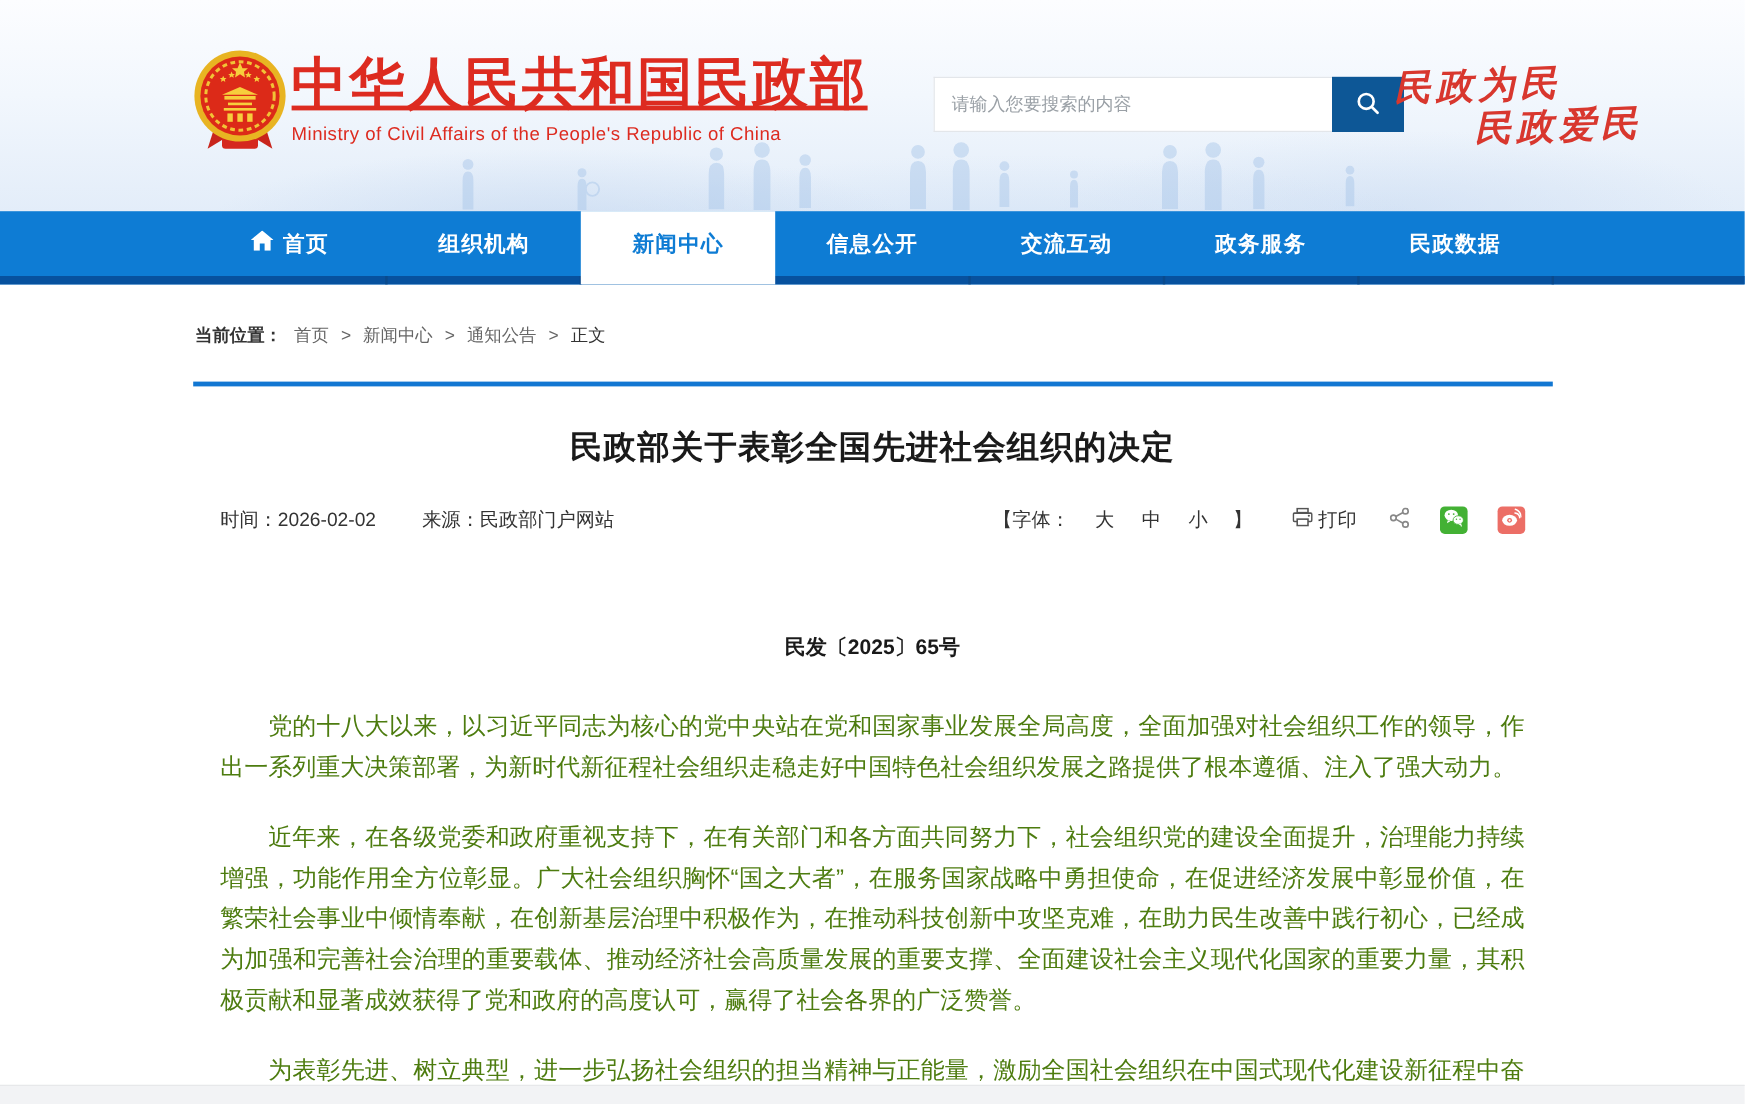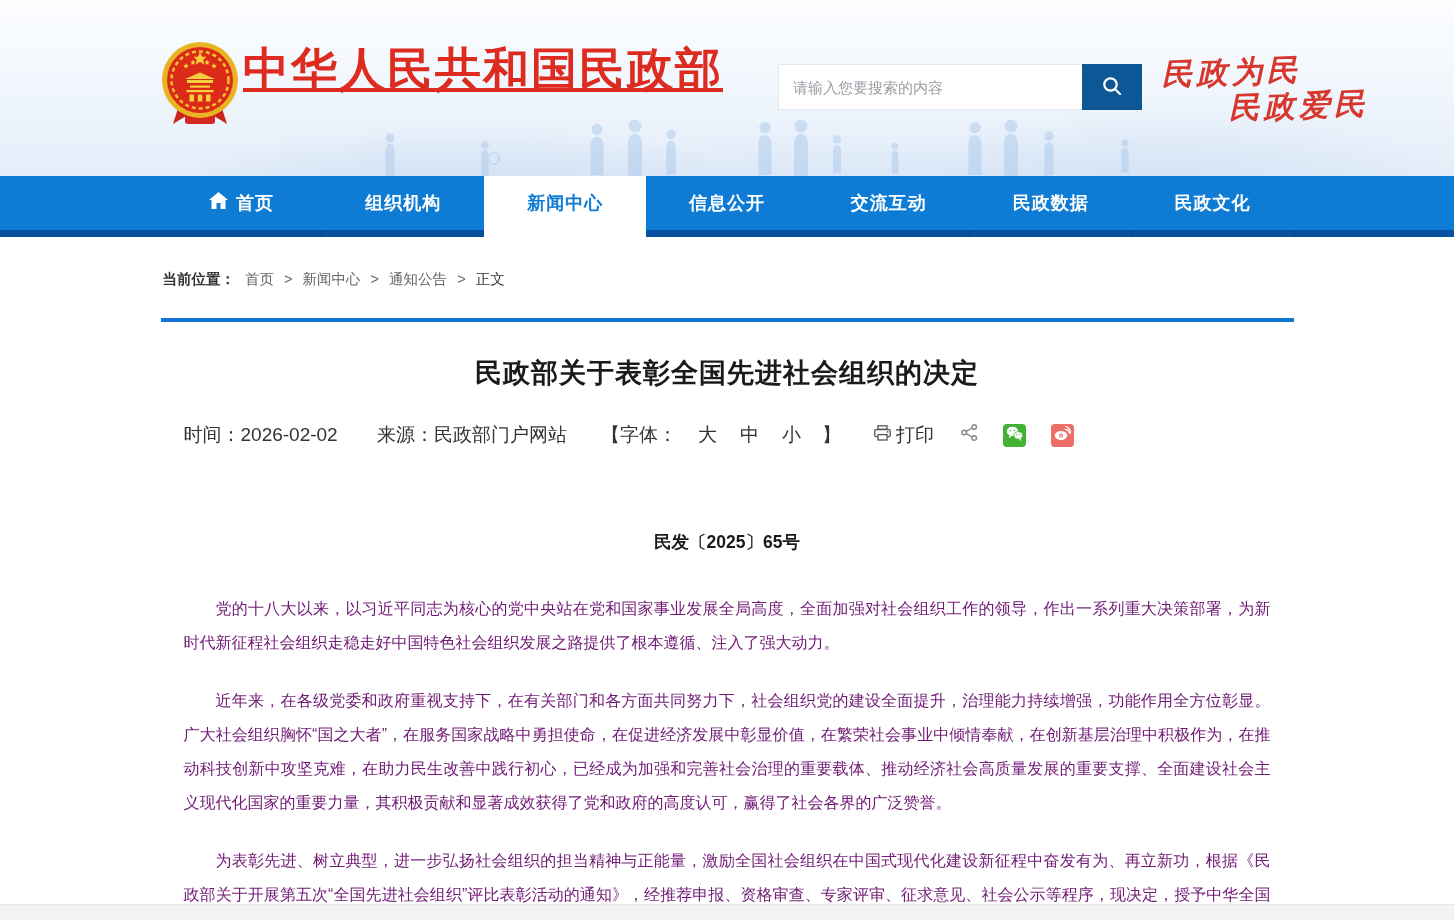--- a/index.html
+++ b/index.html
@@ -22,21 +22,21 @@
   .emblem { position:absolute; left:160px; top:40px; }
   .site-title-block { position:absolute; left:243px; top:42px; }
   .site-title {
     font-size:46px; font-weight:bold; color:#dd2b20; letter-spacing:2px;
     line-height:54px; white-space:nowrap;text-decoration:underline;
   }
   .site-subtitle {
     font-size:15.5px; color:#dd2b20; margin-top:8px; letter-spacing:.4px; white-space:nowrap;
   }
   .search-box {
-    position:absolute; left:778px; top:64px; display:flex; height:46px; width:364px;
+    position:absolute; left:778px; top:64px; display:flex; height:46px; width:392px;
   }
   .search-input {
     flex:1; border:1px solid #e3e6ea; border-right:none; background:#fff;
     font-size:15px; padding:0 14px; color:#333; outline:none;
     font-family:"Liberation Sans","DejaVu Sans",sans-serif;
   }
   .search-input::placeholder { color:#9aa0a6; }
   .search-btn {
     width:60px; height:46px; background:#0d5796; border:none; cursor:pointer;
     display:flex; align-items:center; justify-content:center;
@@ -79,41 +79,41 @@
   .bc-current { color:#333; margin-left:6px; }
   .blue-line { width:1133px; margin:0 auto; height:4px; background:#1277d2; }
 
   
   .article { width:1133px; margin:0 auto; padding:0 23px; }
   .article-title {
     margin-top:32px; text-align:center; font-size:27px; font-weight:bold;
     color:#1a1a1a; letter-spacing:1px; line-height:38px;
   }
   .meta-row {
-    margin-top:30px; display:flex; align-items:center;
-    font-size:19px; color:#333;
+    margin-top:30px; display:flex; justify-content:space-between; align-items:center;
+    font-size:16px; color:#333;
   }
   .meta-left span.meta-item { margin-right:34px; }
   .meta-right { display:flex; align-items:center; gap:19px; }
   .font-size-opt { cursor:pointer; margin:0 2px; }
   .print-group { display:flex; align-items:center; gap:5px; cursor:pointer; margin-left:14px; }
   .share-icon { cursor:pointer; margin-left:8px; display:flex; align-items:center; }
   .share-badge {
     width:23px; height:23px; border-radius:4px; display:flex; align-items:center;
     justify-content:center; cursor:pointer; margin-left:6px;
   }
   .share-badge.wechat { background:#43b134; }
   .share-badge.weibo { background:#ec6e66; }
 
   .doc-number {
     margin-top:82px; text-align:center; font-weight:bold; font-size:17.5px; color:#1a1a1a;
   }
   .body-text { margin-top:38px; }
   .body-text p {
-    font-size:16px; line-height:34px; color:#701a75; text-align:justify;
+    font-size:20px; line-height:34px; color:#4d7c0f; text-align:justify;
     text-indent:2em; margin-bottom:24px;
   }
 
   
   .footer-band {
     position:absolute; left:0; bottom:0; width:100%; height:16px;
     background:#f2f3f5; border-top:1px solid #e7e8ea;
   }
 </style>
 </head>
@@ -141,20 +141,21 @@
       <rect x="30" y="45.5" width="20" height="2.2" fill="#f7ce3c"></rect>
       <rect x="26.5" y="50" width="27" height="2.2" fill="#f7ce3c"></rect>
       <rect x="29.5" y="54.5" width="4.5" height="7" fill="#f7ce3c"></rect>
       <rect x="37.8" y="54.5" width="4.5" height="7" fill="#f7ce3c"></rect>
       <rect x="46" y="54.5" width="4.5" height="7" fill="#f7ce3c"></rect>
     </svg>
   </div>
 
   <div class="site-title-block">
     <div class="site-title">中华人民共和国民政部</div>
+    <div class="site-subtitle">Ministry of Civil Affairs of the People's Republic of China</div>
   </div>
 
   <div class="search-box">
     <input class="search-input" type="text" placeholder="请输入您要搜索的内容" style="">
     <button class="search-btn">
       <span>
         <svg width="22" height="22" viewBox="0 0 22 22">
           <circle cx="9.5" cy="9.5" r="6.2" fill="none" stroke="#ffffff" stroke-width="2.2"></circle>
           <line x1="14.2" y1="14.2" x2="19" y2="19" stroke="#ffffff" stroke-width="2.2" stroke-linecap="round"></line>
         </svg>
@@ -243,24 +244,24 @@
     <div class="nav-tab active">
       <span>新闻中心</span>
     </div>
     <div class="nav-tab">
       <span>信息公开</span>
     </div>
     <div class="nav-tab">
       <span>交流互动</span>
     </div>
     <div class="nav-tab">
+      <span>政务服务</span>
+    </div>
+    <div class="nav-tab">
       <span>民政数据</span>
-    </div>
-    <div class="nav-tab">
-      <span>民政文化</span>
     </div>
   </div>
 </div>
 
 <div class="breadcrumb-row">
   <span class="bc-prefix">当前位置：</span>
   <a class="bc-link">首页</a>
   <span class="bc-sep">&gt;</span>
   <a class="bc-link">新闻中心</a>
   <span class="bc-sep">&gt;</span>

